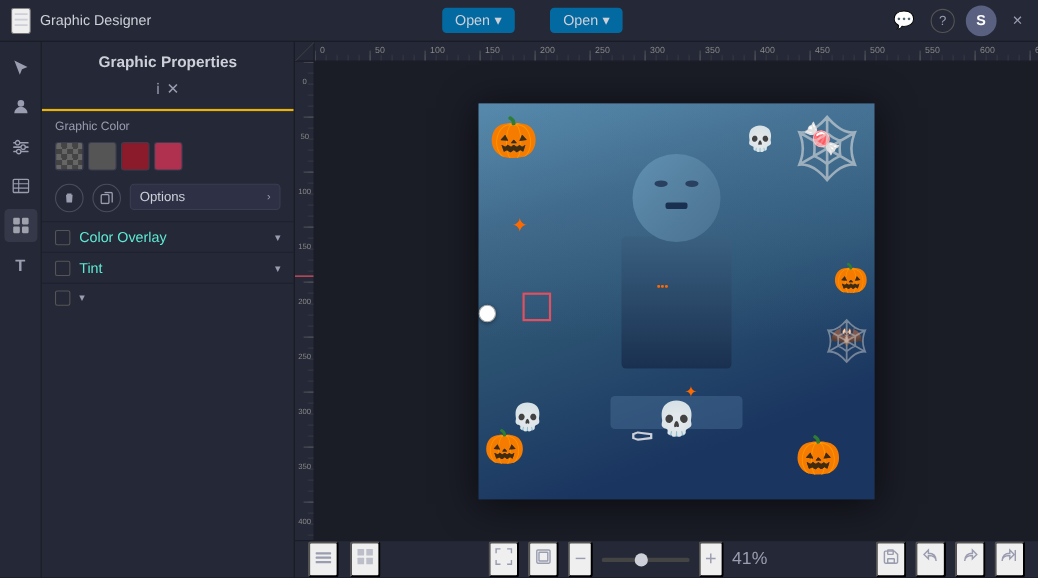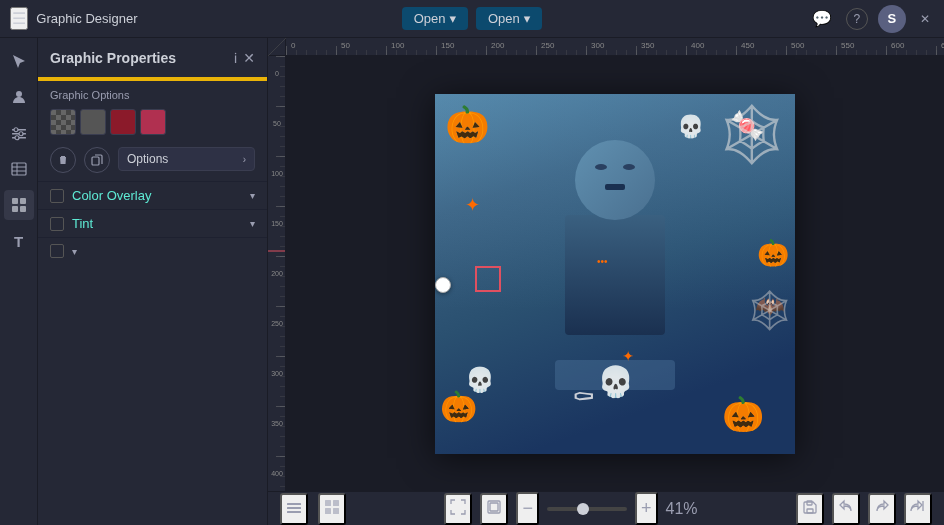--- a/index.html
+++ b/index.html
@@ -4,36 +4,36 @@
   <style>
     * { box-sizing: border-box; margin: 0; padding: 0; }
     body { background: #1e2130; color: #cdd0d8; font-family: -apple-system, BlinkMacSystemFont, 'Segoe UI', sans-serif; font-size: 13px; width: 944px; height: 525px; overflow: hidden; display: flex; flex-direction: column; }
 
     
     .topbar { background: #252836; height: 38px; display: flex; align-items: center; padding: 0 10px; border-bottom: 1px solid #1a1c26; flex-shrink: 0; }
     .topbar-left { display: flex; align-items: center; gap: 8px; flex: 1; }
     .menu-icon { color: #cdd0d8; font-size: 16px; cursor: pointer; }
     .app-title { color: #cdd0d8; font-size: 13px; }
     .topbar-center { display: flex; align-items: center; gap: 8px; }
-    .topbar-btn { background: #0c4a6e; border: none; color: #cdd0d8; padding: 4px 12px; border-radius: 4px; cursor: pointer; font-size: 13px; display: flex; align-items: center; gap: 4px; }
+    .topbar-btn { background: #0369a1; border: none; color: #cdd0d8; padding: 4px 12px; border-radius: 4px; cursor: pointer; font-size: 13px; display: flex; align-items: center; gap: 4px; margin-left: 24px; }
     .topbar-right { display: flex; align-items: center; gap: 10px; flex: 1; justify-content: flex-end; }
     .icon-btn { background: none; border: none; color: #9a9db0; cursor: pointer; font-size: 16px; padding: 4px; border-radius: 4px; }
     .avatar { width: 28px; height: 28px; border-radius: 50%; background: #5a6080; display: flex; align-items: center; justify-content: center; color: #fff; font-weight: 600; font-size: 13px; cursor: pointer; }
 
     
     .main { display: flex; flex: 1; overflow: hidden; }
 
     
     .icon-sidebar { background: #252836; width: 38px; display: flex; flex-direction: column; align-items: center; padding: 8px 0; gap: 6px; border-right: 1px solid #1a1c26; flex-shrink: 0; }
     .sidebar-icon { width: 30px; height: 30px; display: flex; align-items: center; justify-content: center; border-radius: 4px; cursor: pointer; color: #9a9db0; font-size: 16px; }
     .sidebar-icon:hover, .sidebar-icon.active { background: #353848; color: #cdd0d8; }
 
     
     .props-panel { background: #252836; width: 230px; flex-shrink: 0; border-right: 1px solid #1a1c26; display: flex; flex-direction: column; overflow-y: auto; }
-    .props-header { display: flex; align-items: center; padding: 10px 12px; border-bottom: 4px solid #eab308; gap: 6px; }
+    .props-header { display: flex; align-items: center; padding: 10px 12px; border-bottom: 2px solid #eab308; gap: 6px; flex-direction: column; }
     .props-title { font-size: 14px; font-weight: 600; color: #cdd0d8; flex: 1; }
     .props-header-icons { display: flex; gap: 6px; }
     .small-icon-btn { background: none; border: none; color: #9a9db0; cursor: pointer; font-size: 14px; }
     .props-section-label { font-size: 11px; color: #9a9db0; padding: 8px 12px 4px; }
     .color-swatches { display: flex; gap: 4px; padding: 4px 12px 8px; }
     .swatch { width: 26px; height: 26px; border-radius: 3px; cursor: pointer; border: 1px solid #3a3d50; }
     .swatch-checkerboard { background: repeating-conic-gradient(#444 0% 25%, #666 0% 50%) 0 0 / 10px 10px; }
     .swatch-dark { background: #555; }
     .swatch-red { background: #8b1a2a; }
     .swatch-pink { background: #b03050; }
@@ -131,21 +131,21 @@
 
   <div class="props-panel">
     <div class="props-header">
       <span class="props-title">Graphic Properties</span>
       <div class="props-header-icons">
         <button class="small-icon-btn">ℹ</button>
         <button class="small-icon-btn">✕</button>
       </div>
     </div>
 
-    <div class="props-section-label">Graphic Options</div>
+    <div class="props-section-label">Graphic Color</div>
     <div class="color-swatches">
       <div class="swatch swatch-checkerboard"></div>
       <div class="swatch swatch-dark"></div>
       <div class="swatch swatch-red"></div>
       <div class="swatch swatch-pink"></div>
     </div>
 
     <div class="options-row">
       <div class="icon-circle">
         <svg width="12" height="12" viewBox="0 0 12 12" fill="#9a9db0">

